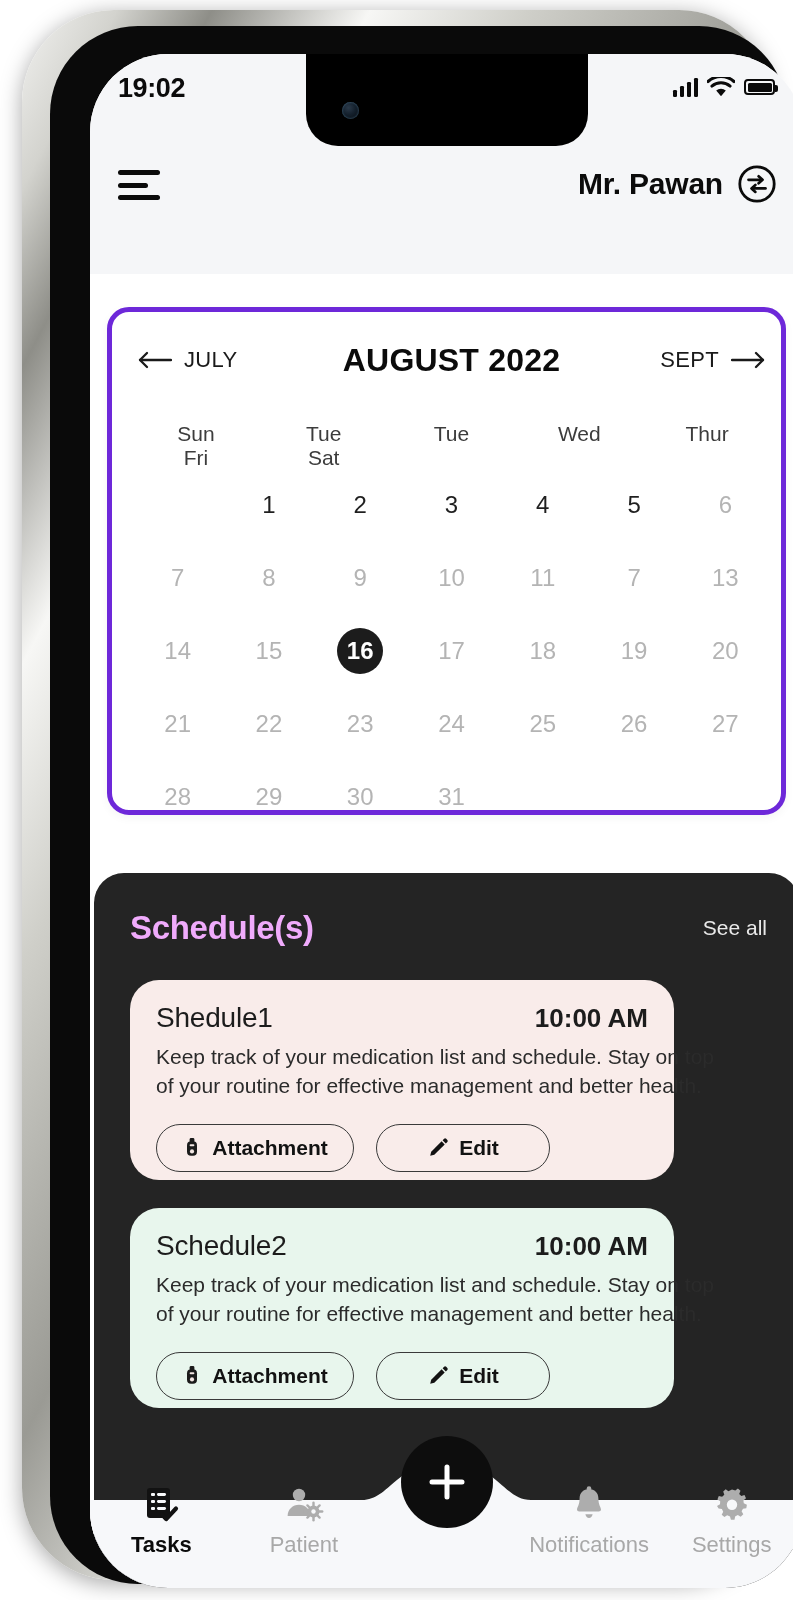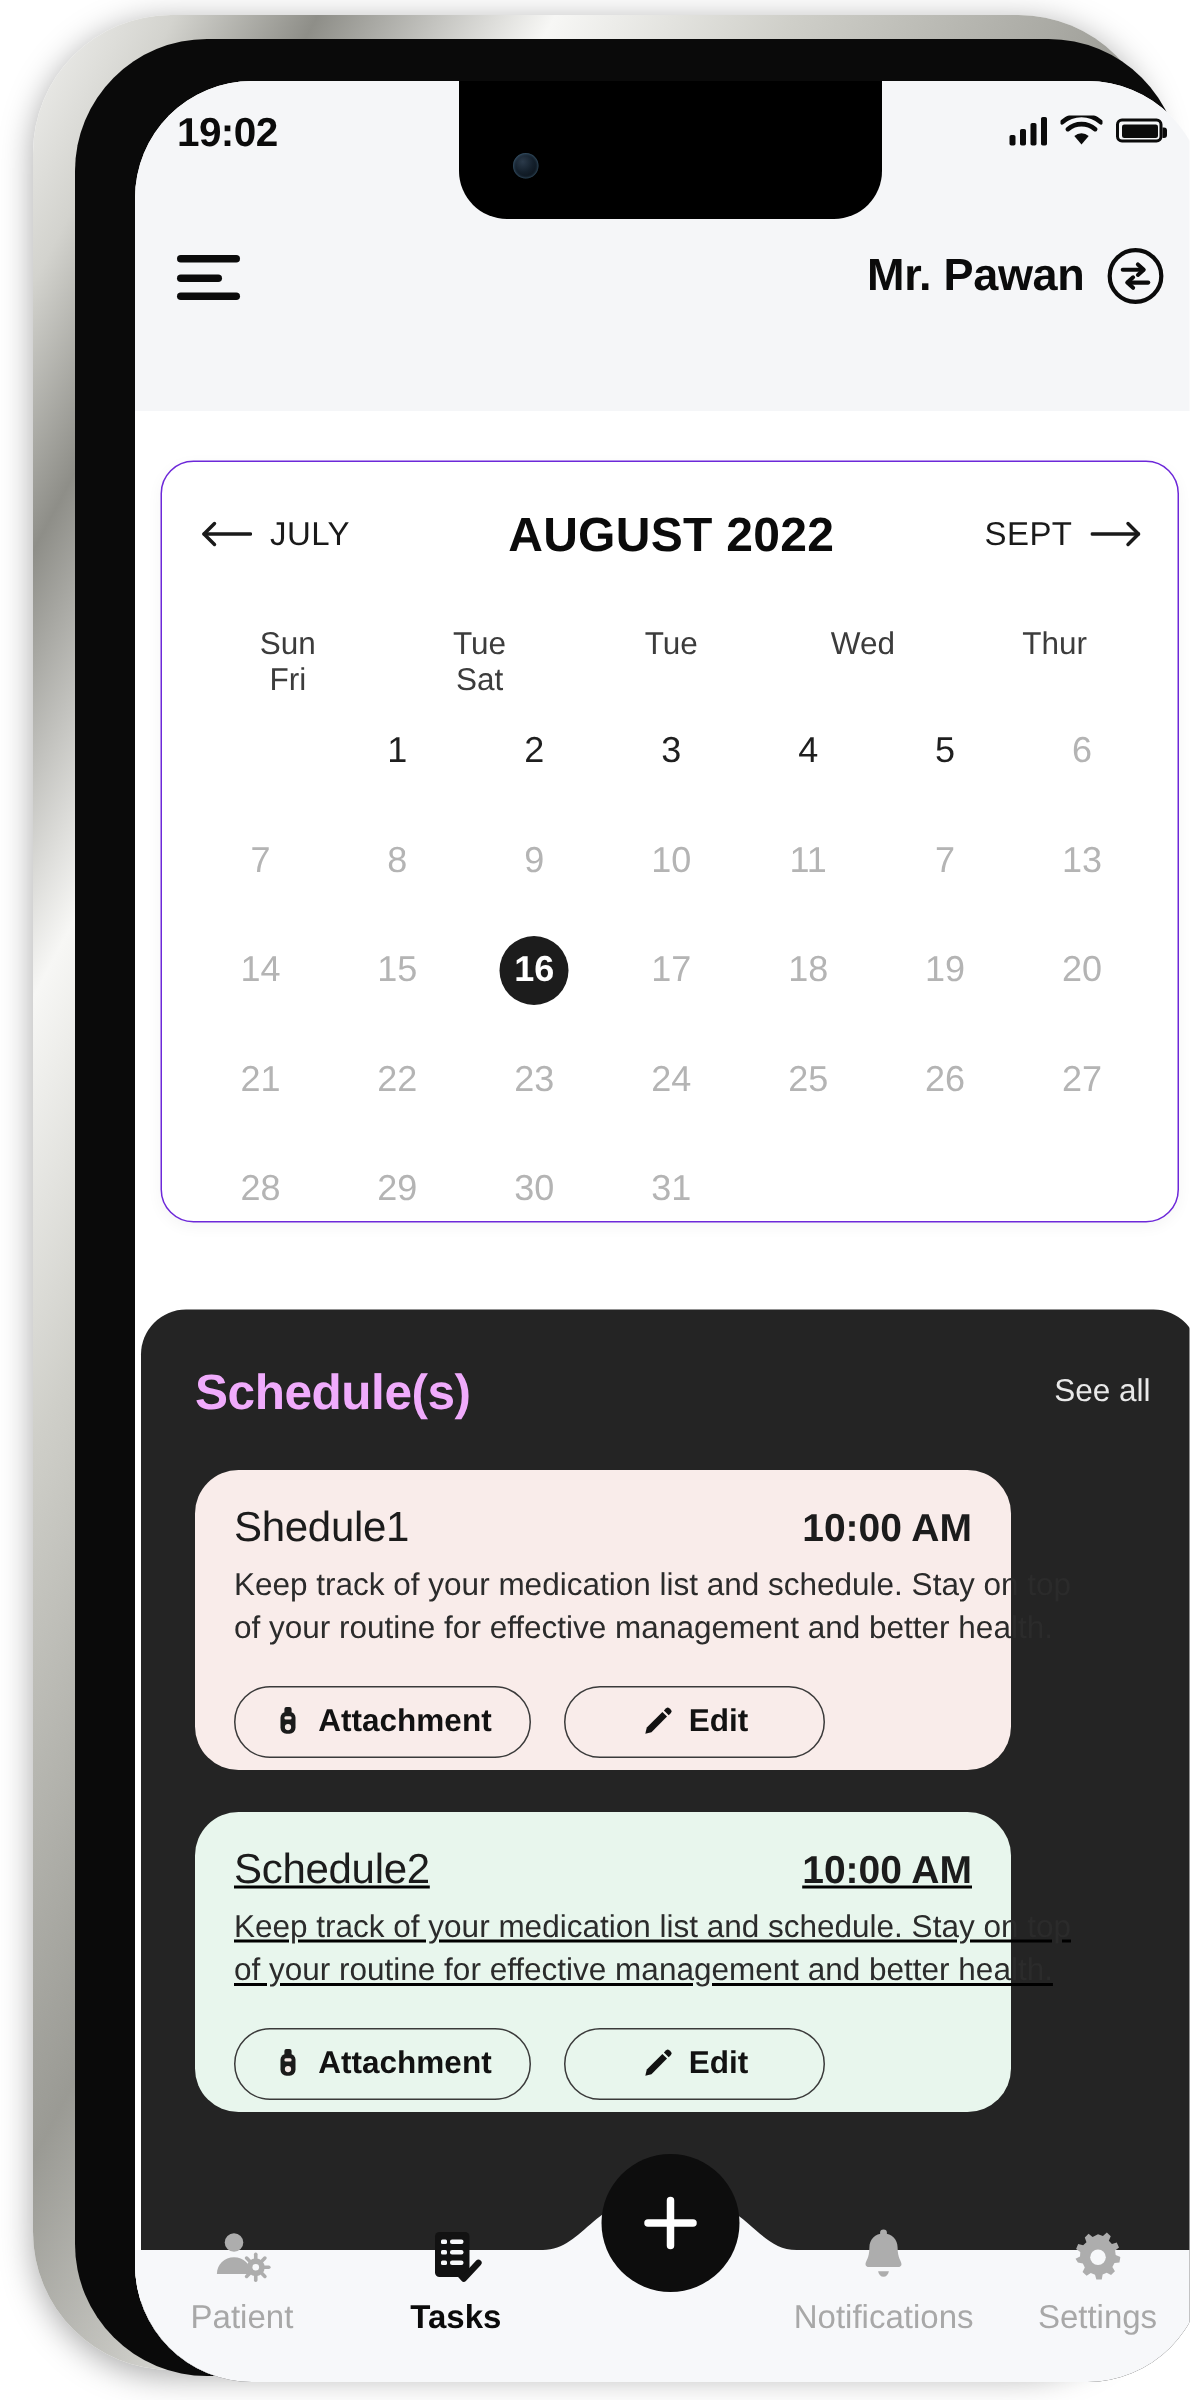--- a/index.html
+++ b/index.html
@@ -202,21 +202,21 @@
   }
 
   
   .cal-card {
     position: absolute;
     left: 17px;
     top: 33px;
     width: 679px;
     height: 508px;
     background: #ffffff;
-    border: 1px solid #6d28d9;
+    border: 5px solid #6d28d9;
     border-radius: 22px;
     box-shadow: 0 3px 10px rgba(0,0,0,.045);
   }
 
   .cal-topbar {
     position: absolute;
     left: 0; top: 22px;
     width: 679px;
     height: 52px;
     display: flex;
@@ -336,21 +336,21 @@
   }
 
   .sched-card {
     width: 544px;
     height: 200px;
     border-radius: 29px;
     position: relative;
     padding: 22px 26px 0 26px;
   }
   .sched-card.pink  { background: #f9ecea; }
-  .sched-card.green { background: #e8f6ed; text-decoration: underline; }
+  .sched-card.green { background: #e8f6ed; }
 
   .card-row1 {
     display: flex;
     align-items: baseline;
   }
   .card-name {
     font-size: 28px;
     font-weight: 500;
     color: #1c1c1c;
     letter-spacing: -.2px;
@@ -693,54 +693,54 @@
 
         </div>
 
         <div class="bottom-wrap">
           <svg class="bottom-svg" width="713" height="128" viewBox="0 0 713 128">
             <path d="M0 40 H272 C300 40 306 2 356.5 2 C407 2 413 40 441 40 H713 V128 H0 Z" fill="#f7f8fa"></path>
           </svg>
 
           <div class="nav-items">
 
+            <div class="nav-item active">
+              <svg width="36" height="38" viewBox="0 0 36 38">
+                <rect x="4" y="2" width="23" height="30" rx="3" fill="#121212"></rect>
+                <rect x="8" y="7" width="4" height="3" rx="1" fill="#f7f8fa"></rect>
+                <rect x="14" y="7" width="9" height="3" rx="1.4" fill="#f7f8fa"></rect>
+                <rect x="8" y="14" width="4" height="3" rx="1" fill="#f7f8fa"></rect>
+                <rect x="14" y="14" width="9" height="3" rx="1.4" fill="#f7f8fa"></rect>
+                <rect x="8" y="21" width="4" height="3" rx="1" fill="#f7f8fa"></rect>
+                <rect x="14" y="21" width="9" height="3" rx="1.4" fill="#f7f8fa"></rect>
+                <path d="M19 28.5l4.2 4.6L33 22.5" stroke="#121212" stroke-width="4.2" fill="none" stroke-linecap="round" stroke-linejoin="round"></path>
+              </svg>
+              <span class="label">Tasks</span>
+            </div>
+
             <div class="nav-item">
               <svg width="40" height="38" viewBox="0 0 40 38">
                 <circle cx="15" cy="9" r="6.2" fill="#adadad"></circle>
                 <path d="M3.6 30c0-6.6 5.1-11.2 11.4-11.2S26.4 23.4 26.4 30Z" fill="#adadad"></path>
                 <circle cx="29.5" cy="25.5" r="6" fill="#adadad"></circle>
                 <g stroke="#adadad" stroke-width="2.4" stroke-linecap="round">
                   <path d="M29.5 16.8v3"></path>
                     <path d="M29.5 31.2v3"></path>
                   <path d="M20.8 25.5h3"></path>
                     <path d="M35.2 25.5h3"></path>
                   <path d="M23.4 19.4l2.1 2.1"></path>
                     <path d="M33.5 29.5l2.1 2.1"></path>
                   <path d="M35.6 19.4l-2.1 2.1"></path>
                     <path d="M25.5 29.5l-2.1 2.1"></path>
                 </g>
                 <circle cx="29.5" cy="25.5" r="2.2" fill="#f7f8fa"></circle>
               </svg>
               <span class="label">Patient</span>
             </div>
 
-            <div class="nav-item active">
-              <svg width="36" height="38" viewBox="0 0 36 38">
-                <rect x="4" y="2" width="23" height="30" rx="3" fill="#121212"></rect>
-                <rect x="8" y="7" width="4" height="3" rx="1" fill="#f7f8fa"></rect>
-                <rect x="14" y="7" width="9" height="3" rx="1.4" fill="#f7f8fa"></rect>
-                <rect x="8" y="14" width="4" height="3" rx="1" fill="#f7f8fa"></rect>
-                <rect x="14" y="14" width="9" height="3" rx="1.4" fill="#f7f8fa"></rect>
-                <rect x="8" y="21" width="4" height="3" rx="1" fill="#f7f8fa"></rect>
-                <rect x="14" y="21" width="9" height="3" rx="1.4" fill="#f7f8fa"></rect>
-                <path d="M19 28.5l4.2 4.6L33 22.5" stroke="#121212" stroke-width="4.2" fill="none" stroke-linecap="round" stroke-linejoin="round"></path>
-              </svg>
-              <span class="label">Tasks</span>
-            </div>
-
             <div class="nav-item spacer"></div>
 
             <div class="nav-item">
               <svg width="34" height="38" viewBox="0 0 34 38">
                 <path d="M17 3c-5.6 0-9.4 4-9.4 9.3 0 7.1-2.6 9-2.6 11.2 0 1.2 1 1.9 2.4 1.9h19.2c1.4 0 2.4-.7 2.4-1.9 0-2.2-2.6-4.1-2.6-11.2C26.4 7 22.6 3 17 3Z" fill="#adadad"></path>
                 <circle cx="17" cy="2.6" r="2.3" fill="#adadad"></circle>
                 <path d="M13.4 28.2c.4 2.3 1.8 3.7 3.6 3.7s3.2-1.4 3.6-3.7Z" fill="#adadad"></path>
               </svg>
               <span class="label">Notifications</span>
             </div>

